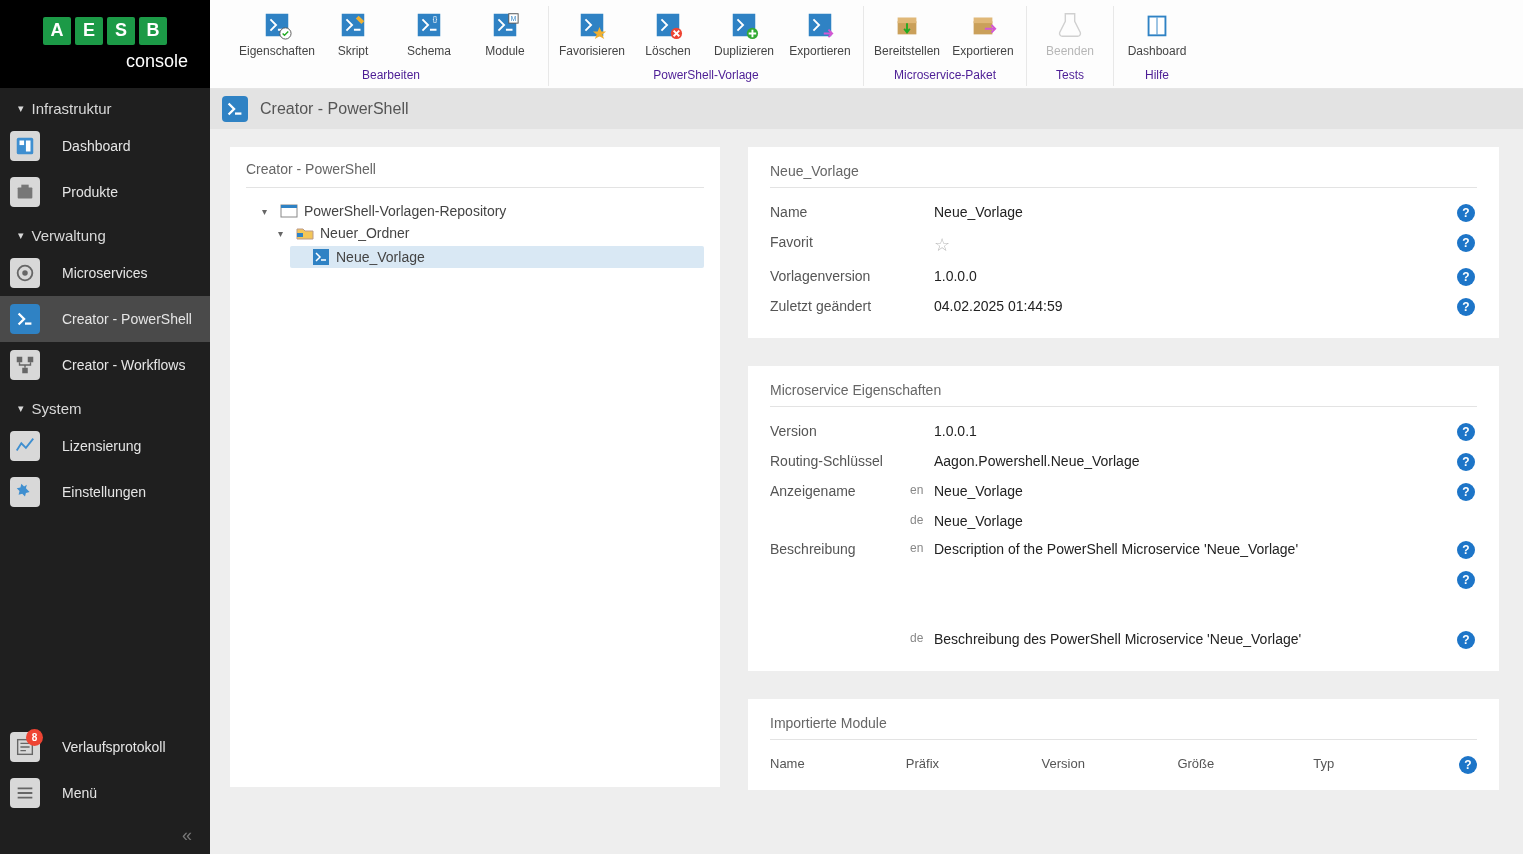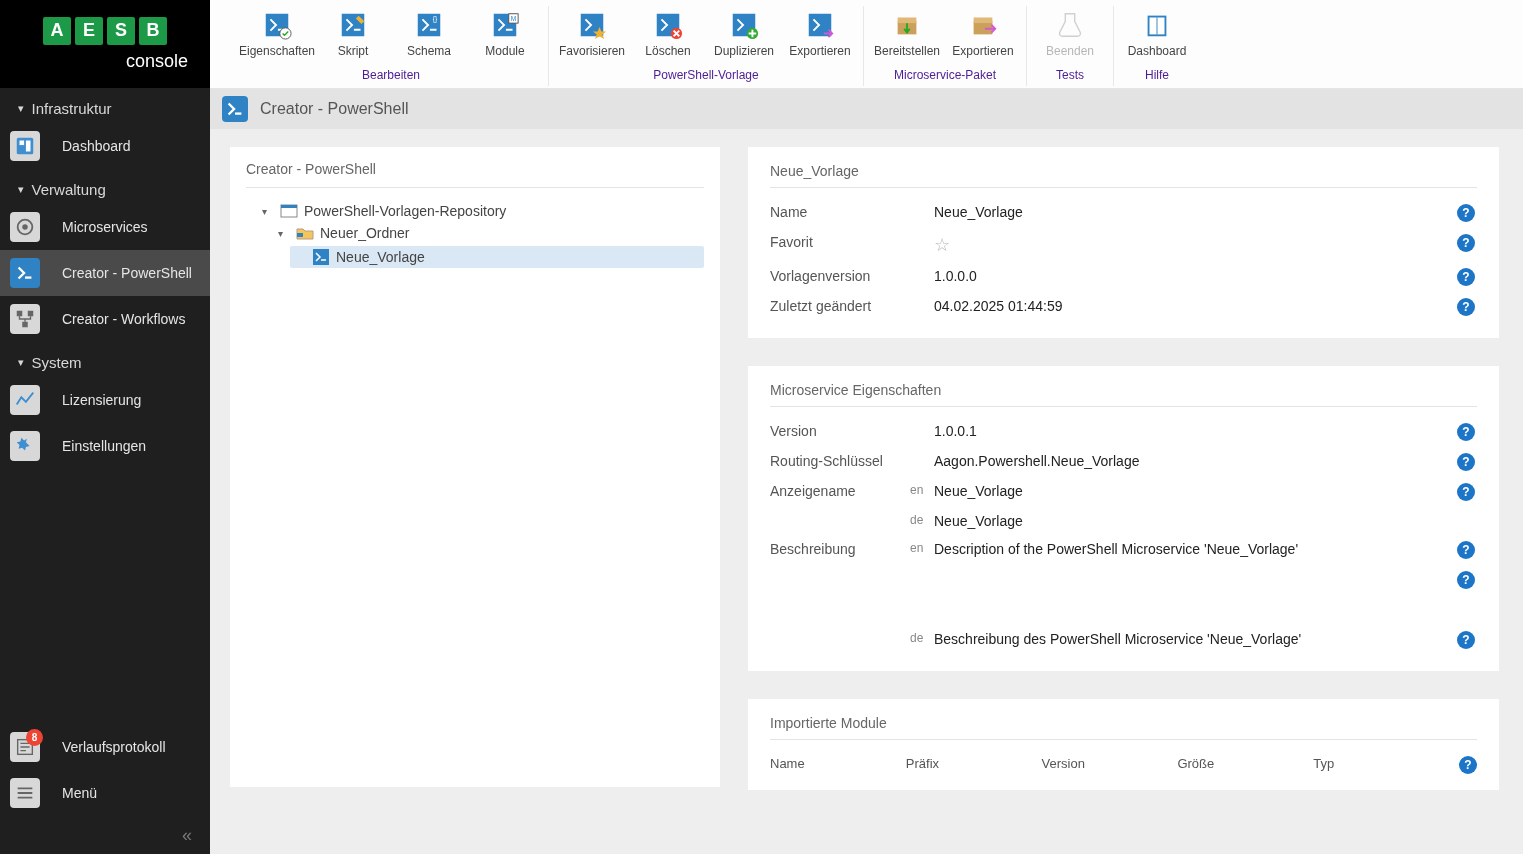--- a/index.html
+++ b/index.html
@@ -93,20 +93,29 @@
     </div>
     <div class="nav-item">
       <span class="nav-icon icon-bg-light">
           <svg viewBox="0 0 24 24">
             <rect x="3" y="3" width="18" height="18" rx="2" fill="#3f8fd0"></rect>
             <rect x="6" y="6" width="5" height="5" fill="#fff"></rect>
             <rect x="13" y="6" width="5" height="12" fill="#fff"></rect>
           </svg>
         </span>
       <span>Dashboard</span>
+    </div>
+    <div class="nav-item">
+      <span class="nav-icon icon-bg-light">
+          <svg viewBox="0 0 24 24">
+            <rect x="4" y="7" width="16" height="12" rx="1" fill="#777"></rect>
+            <rect x="8" y="4" width="8" height="4" fill="#777"></rect>
+          </svg>
+        </span>
+      <span>Produkte</span>
     </div>
 
     <div class="nav-section">
       <span class="chev">▾</span>
       <span>Verwaltung</span>
     </div>
     <div class="nav-item">
       <span class="nav-icon icon-bg-light">
           <svg viewBox="0 0 24 24">
             <circle cx="12" cy="12" r="8" fill="none" stroke="#666" stroke-width="2"></circle>

